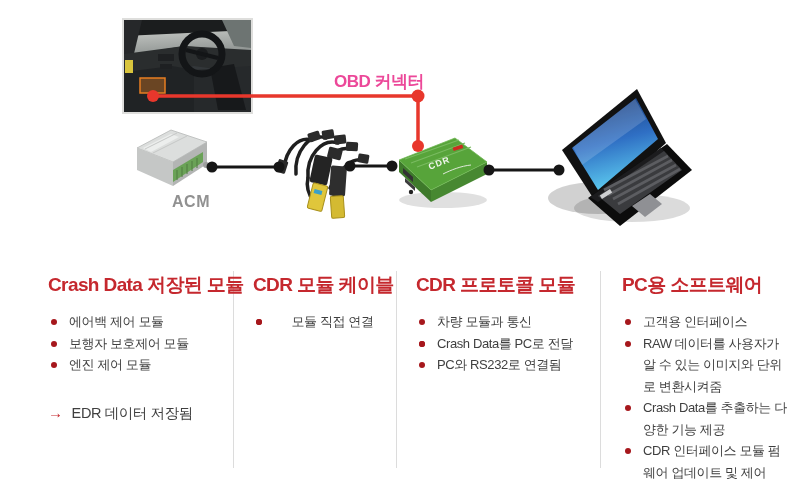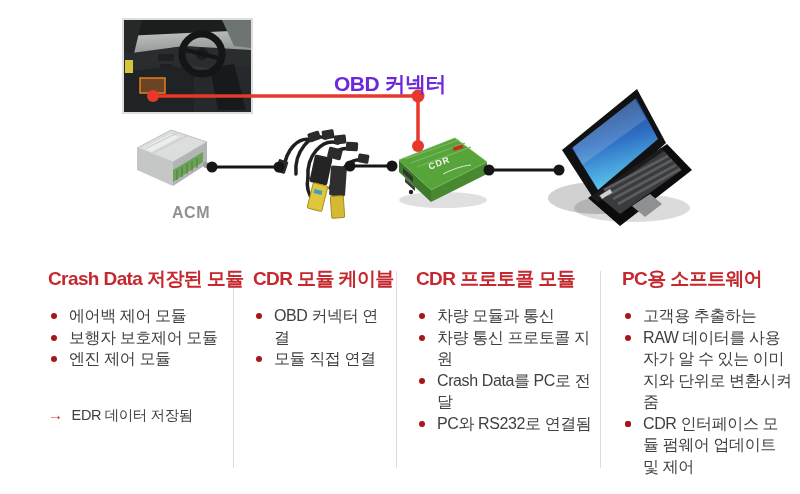--- a/index.html
+++ b/index.html
@@ -14,56 +14,56 @@
   .diagram{position:absolute;left:0;top:0;width:800px;height:250px;}
   .dev{position:absolute;}
   .dev svg{display:block;width:100%;height:100%;}
   #car{left:122px;top:18px;width:131px;height:96px;}
   #acm{left:131px;top:124px;width:82px;height:74px;}
   #harness{left:268px;top:116px;width:112px;height:110px;}
   #cdrmod{left:391px;top:130px;width:100px;height:80px;}
   #laptop{left:540px;top:86px;width:154px;height:142px;}
   .connector-overlay{position:absolute;left:0;top:0;width:800px;height:250px;pointer-events:none;}
   .obd-label{
-    position:absolute;left:334px;top:70px;font-size:21px;font-weight:700;
-    color:#6d28d9;letter-spacing:-0.5px;
+    position:absolute;left:334px;top:70px;font-size:17px;font-weight:700;
+    color:#ec4899;letter-spacing:-0.5px;
   }
   .acm-label{
     position:absolute;left:150px;top:193px;width:82px;text-align:center;
-    font-size:16px;font-weight:700;color:#919191;letter-spacing:0.5px;margin-top:11px;
+    font-size:16px;font-weight:700;color:#919191;letter-spacing:0.5px;
   }
   .module-logo{
     position:absolute;left:428px;top:158px;font-size:9px;font-weight:700;
     color:#eef4ea;transform:rotate(-20deg);letter-spacing:1px;pointer-events:none;
   }
 
   
-  .col{position:absolute;top:266px;}
+  .col{position:absolute;top:272px;}
   .col h3{
     margin:0 0 13px 0;font-size:19px;font-weight:700;color:#c5282e;
     letter-spacing:-0.6px;white-space:nowrap;
   }
   .col ul{list-style:none;margin:0;padding:0;}
   .col li{
-    position:relative;padding-left:21px;font-size:16px;color:#3f3f3f;
+    position:relative;padding-left:21px;font-size:13px;color:#3f3f3f;
     line-height:21.5px;letter-spacing:-0.4px;
   }
   .dot{
     position:absolute;left:3px;top:8px;width:6px;height:6px;border-radius:50%;
     background:#a6171c;
   }
   #col1{left:48px;width:180px;}
-  #col2{left:253px;width:138px;}
+  #col2{left:253px;width:138px;text-align:center;}
   #col3{left:416px;width:178px;}
   #col4{left:622px;width:170px;}
   .divider{position:absolute;top:271px;height:197px;width:1px;background:#dcdcdc;}
   #div1{left:233px;}
   #div2{left:396px;}
   #div3{left:600px;}
-  .note{margin-top:36px;font-size:14.5px;color:#3f3f3f;letter-spacing:-0.4px;}
+  .note{margin-top:28px;font-size:14.5px;color:#3f3f3f;letter-spacing:-0.4px;}
   .note .arrow{color:#c5282e;font-weight:700;margin-right:9px;font-size:15px;}
 </style>
 </head>
 <body>
 
 <div class="stage">
 
   <div class="diagram">
 
     <div class="dev" id="car">
@@ -222,38 +222,38 @@
       <li><span class="dot"></span><span>엔진 제어 모듈</span></li>
     </ul>
     <div class="note">
       <span class="arrow">→</span><span>EDR 데이터 저장됨</span>
     </div>
   </div>
 
   <div class="col" id="col2">
     <h3>CDR 모듈 케이블</h3>
     <ul>
-      <li><span class="dot"></span><span>OBD 커넥터 연결</span></li>
+      <li><span class="dot"></span></li>
       <li><span class="dot"></span><span>모듈 직접 연결</span></li>
     </ul>
   </div>
 
   <div class="col" id="col3">
     <h3>CDR 프로토콜 모듈</h3>
     <ul>
       <li><span class="dot"></span><span>차량 모듈과 통신</span></li>
-      <li><span class="dot"></span><span>차량 통신 프로토콜 지원</span></li>
+      <li><span class="dot"></span></li>
       <li><span class="dot"></span><span>Crash Data를 PC로 전달</span></li>
       <li><span class="dot"></span><span>PC와 RS232로 연결됨</span></li>
     </ul>
   </div>
 
   <div class="col" id="col4">
     <h3>PC용 소프트웨어</h3>
     <ul>
-      <li><span class="dot"></span><span>고객용 추출하는</span></li>
+      <li><span class="dot"></span><span>고객용 인터페이스</span></li>
       <li><span class="dot"></span><span>RAW 데이터를 사용자가 알 수 있는 이미지와 단위로 변환시켜줌</span></li>
-      <li><span class="dot"></span></li>
+      <li><span class="dot"></span><span>Crash Data를 추출하는 다양한 기능 제공</span></li>
       <li><span class="dot"></span><span>CDR 인터페이스 모듈 펌웨어 업데이트 및 제어</span></li>
     </ul>
   </div>
 
 </div>
 
 </body></html>

